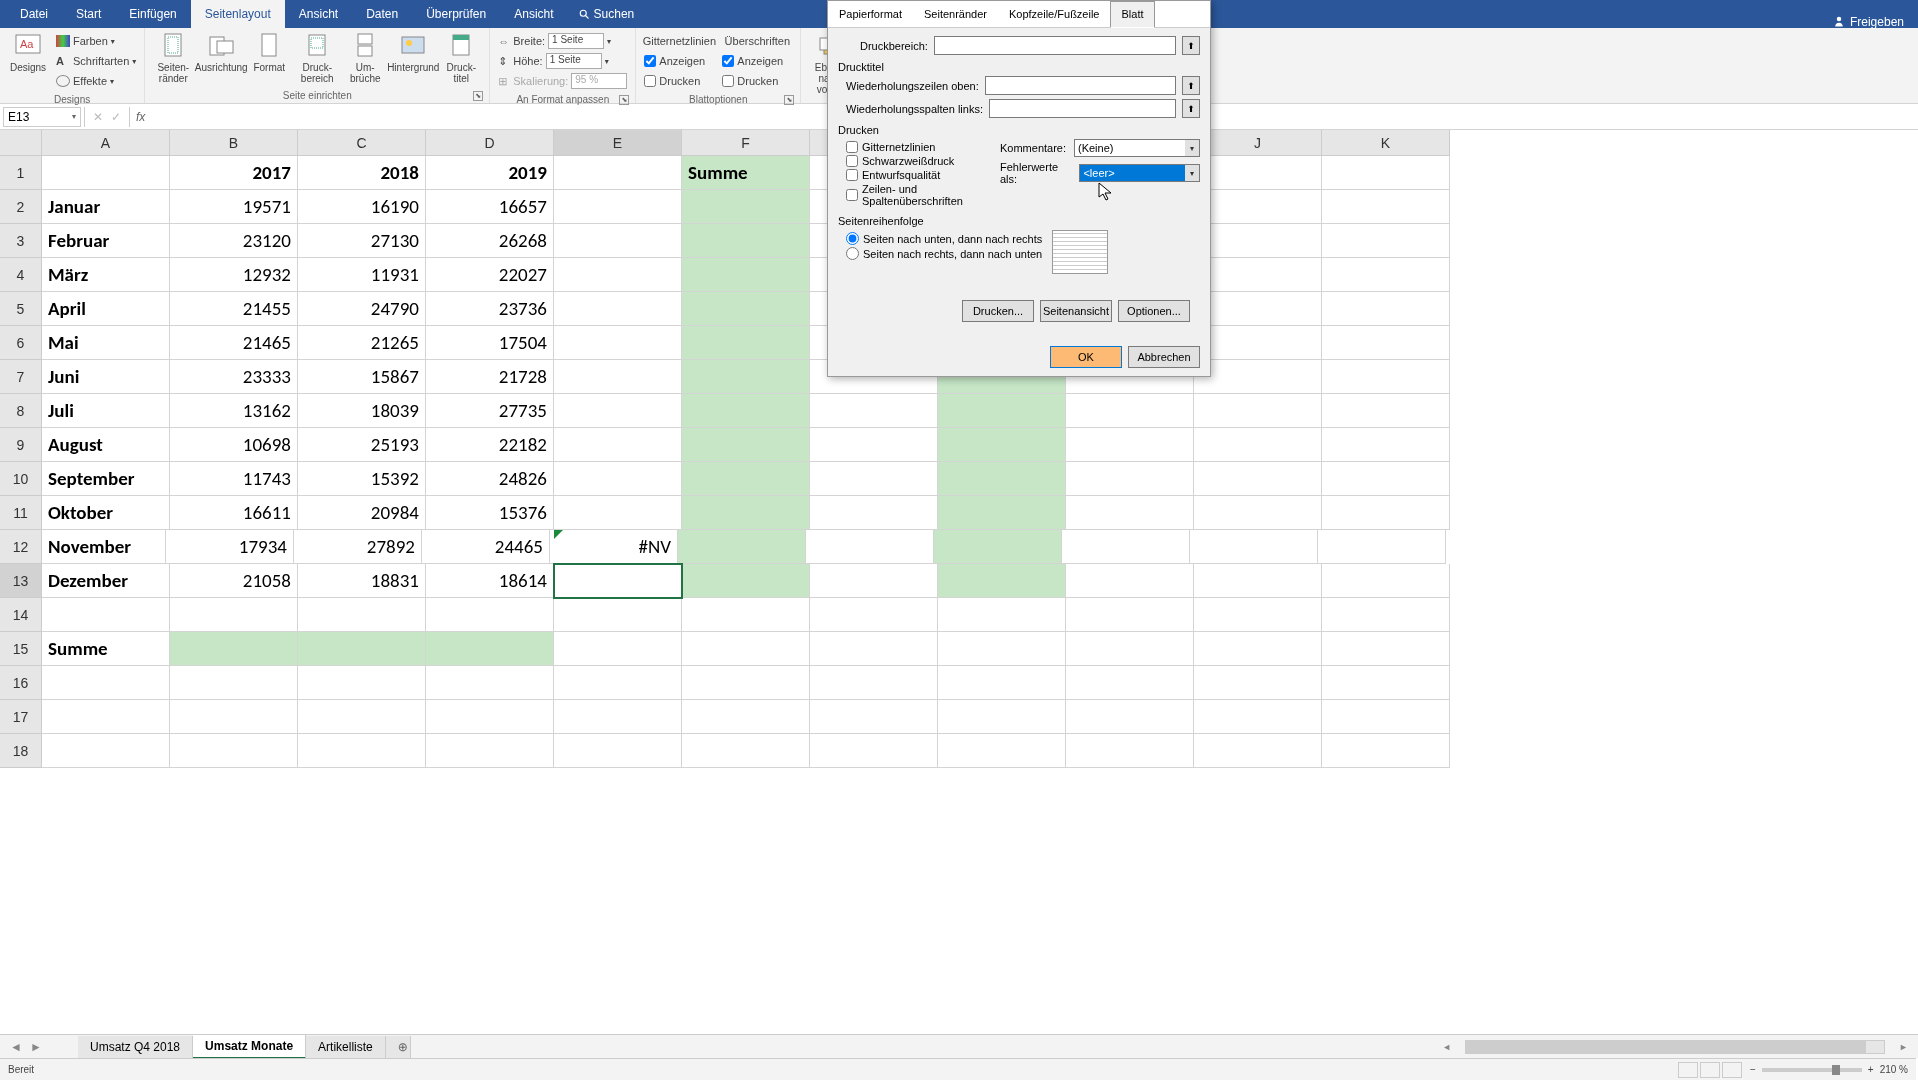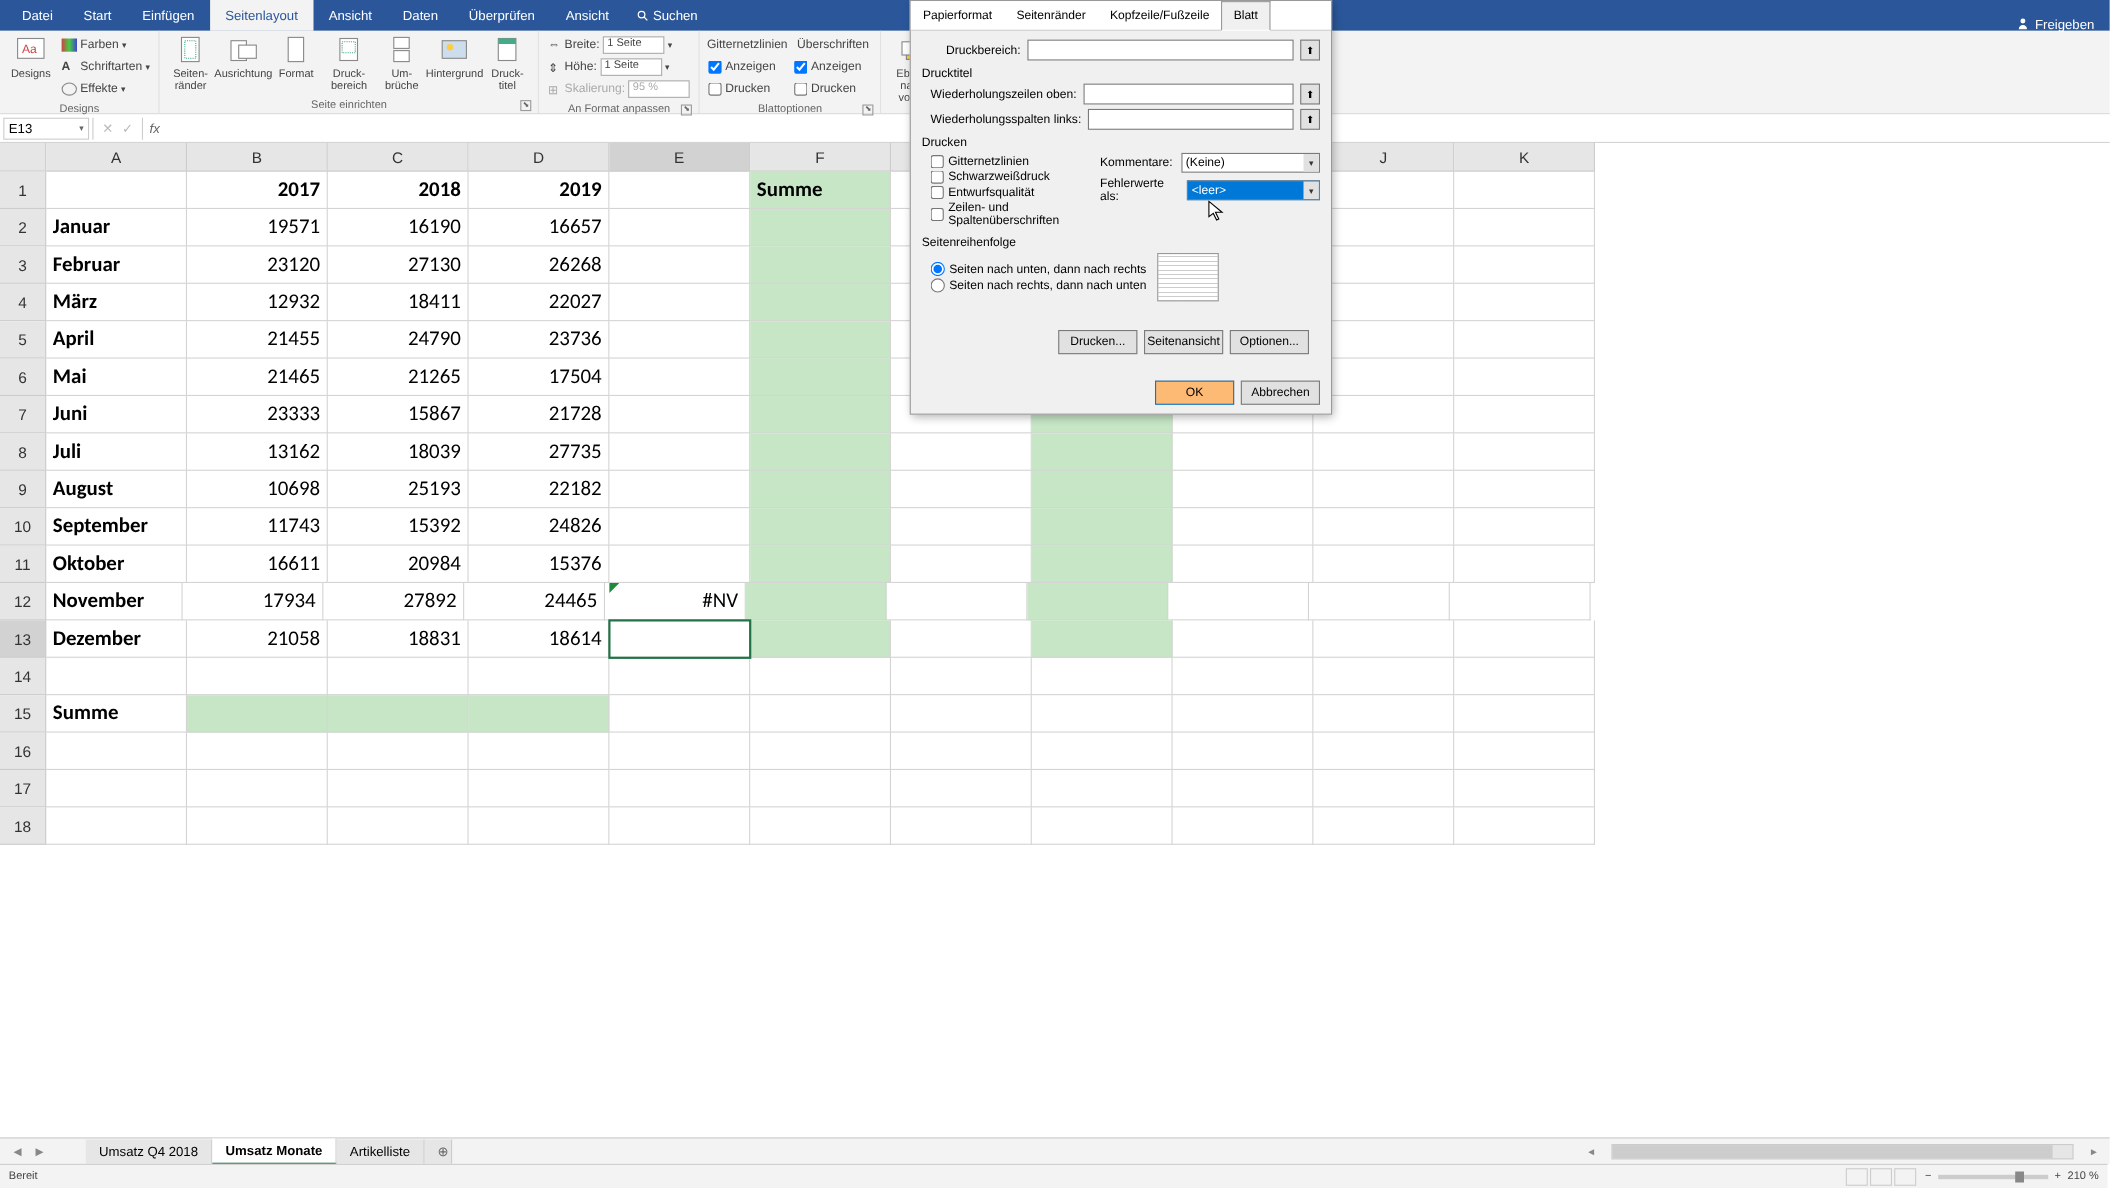--- a/index.html
+++ b/index.html
@@ -407,21 +407,21 @@
         <div class="cell green" style="width: 128px; height: 34px;"></div>
         <div class="cell " style="width: 128px; height: 34px;"></div>
         <div class="cell green" style="width: 128px; height: 34px;"></div>
         <div class="cell " style="width: 128px; height: 34px;"></div>
         <div class="cell " style="width: 128px; height: 34px;"></div>
         <div class="cell " style="width: 128px; height: 34px;"></div>
       </div>
       <div class="cell-row">
         <div class="cell bold" style="width: 128px; height: 34px;">März</div>
         <div class="cell right" style="width: 128px; height: 34px;">12932</div>
-        <div class="cell right" style="width: 128px; height: 34px;">18411</div>
+        <div class="cell right" style="width: 128px; height: 34px;">11931</div>
         <div class="cell right" style="width: 128px; height: 34px;">22027</div>
         <div class="cell " style="width: 128px; height: 34px;"></div>
         <div class="cell green" style="width: 128px; height: 34px;"></div>
         <div class="cell " style="width: 128px; height: 34px;"></div>
         <div class="cell green" style="width: 128px; height: 34px;"></div>
         <div class="cell " style="width: 128px; height: 34px;"></div>
         <div class="cell " style="width: 128px; height: 34px;"></div>
         <div class="cell " style="width: 128px; height: 34px;"></div>
       </div>
       <div class="cell-row">
@@ -665,21 +665,21 @@
         <div class="dlg-row">
             <label style="min-width:68px;">Fehlerwerte als:</label>
           <div class="dlg-combo sel">
               <span>&lt;leer&gt;</span>
               <span class="arr">▾</span>
             </div>
         </div>
       </div>
     </div>
     <div class="dlg-section">Seitenreihenfolge</div>
-    <div style="display:flex; align-items:center; gap:10px;">
+    <div style="display:flex; align-items:flex-start; gap:10px;">
       <div>
         <div class="dlg-radio">
             <input type="radio" checked="" style="">
             <span>Seiten nach unten, dann nach rechts</span>
           </div>
         <div class="dlg-radio">
             <input type="radio" style="">
             <span>Seiten nach rechts, dann nach unten</span>
           </div>
       </div>

